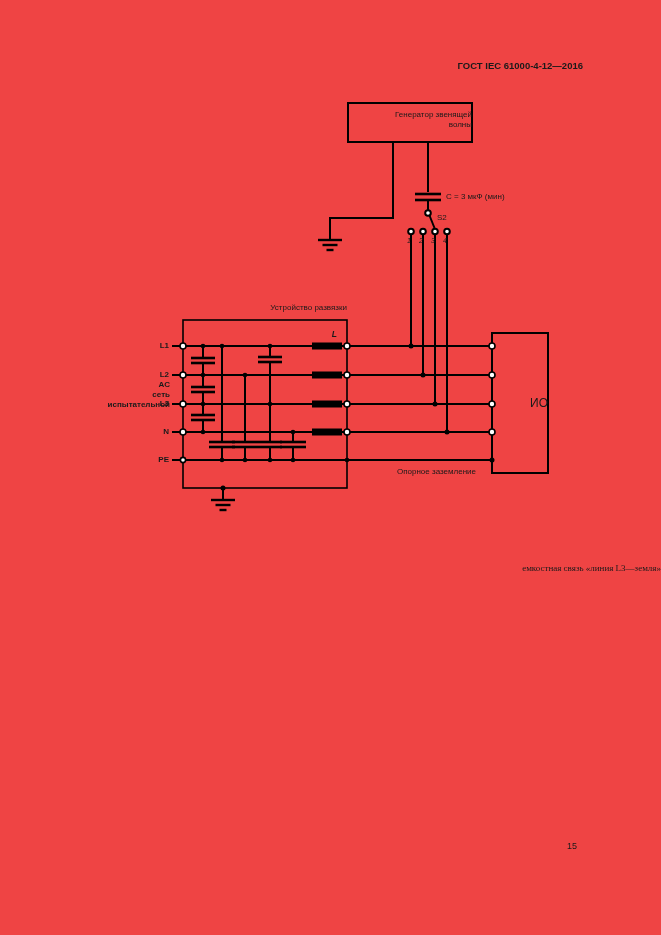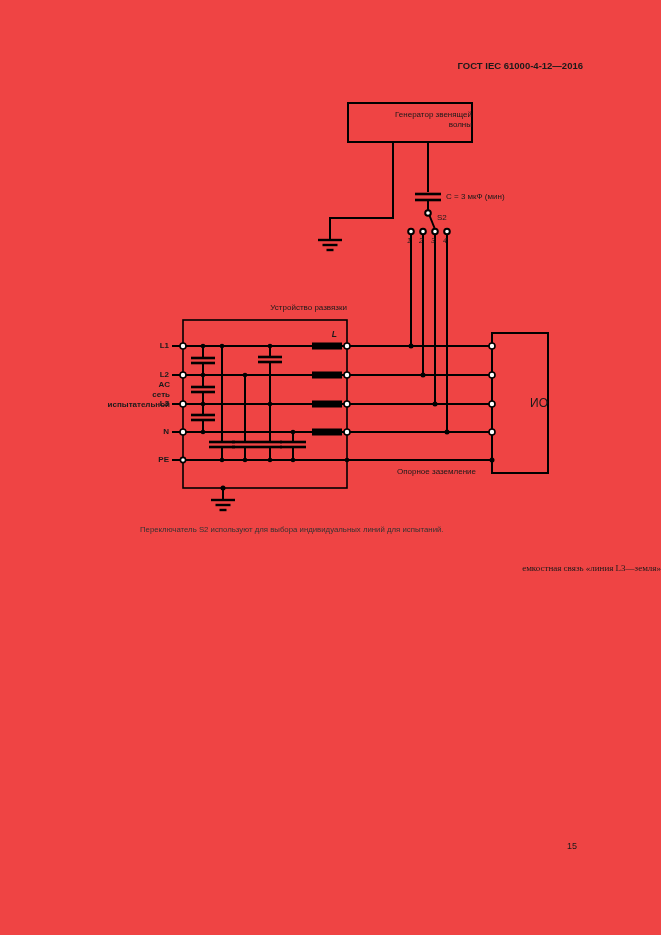--- a/index.html
+++ b/index.html
@@ -193,19 +193,18 @@
   <div class="lbl f8 b rt" style="left:144px; top:341px; width:25px;">L1</div>
   <div class="lbl f8 b rt" style="left:144px; top:370px; width:25px;">L2</div>
   <div class="lbl f8 b rt" style="left:144px; top:399px; width:25px;">L3</div>
   <div class="lbl f8 b rt" style="left:144px; top:427px; width:25px;">N</div>
   <div class="lbl f8 b rt" style="left:144px; top:455px; width:25px;">PE</div>
 
   <div class="lbl f10 ctr" style="left:492px; top:396px; width:56px;">ИО</div>
 
   <div class="lbl f8 ctr" style="left:356px; top:467px; width:120px;">Опорное заземление</div>
 
-  <div class="lbl" style="left:140px; top:525px; font-size:7.8px; color:#333;">Переключатель S2 используют для выбора индивидуальных линий для испытаний.</div>
 
   <div class="lbl f9 ctr" style="left:0; top:563px; width:661px;font-family:Liberation Serif, serif;">емкостная связь «линия L3—земля»</div>
 
   <div class="lbl f9" style="left:567px; top:841px;">15</div>
 
 </div>
 
 </body></html>

